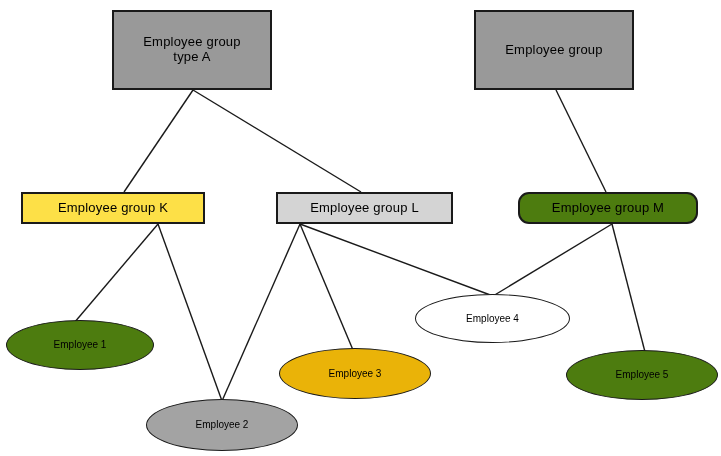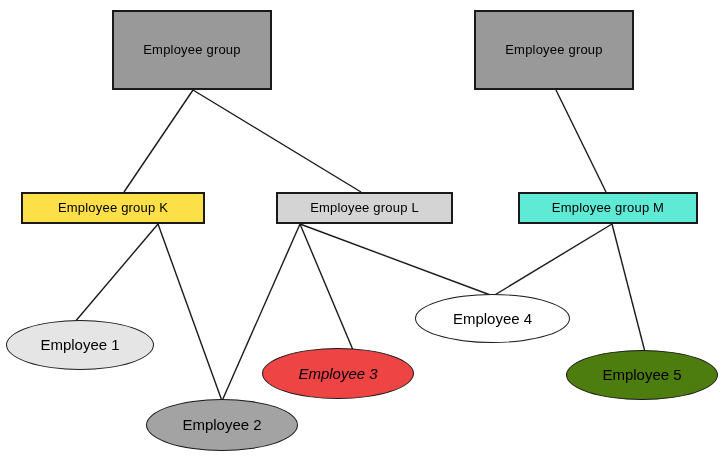--- a/index.html
+++ b/index.html
@@ -43,21 +43,21 @@
   .box.type-group {
     background: #999999;
   }
   .box.group {
     background: #d4d4d4;
   }
   .ellipse {
     background: #ffffff;
     border: 1.6px solid #1a1a1a;
     border-radius: 50%;
-    font-size: 15px;
+    font-size: 10px;
   }
   .node span {
     display: block;
     width: 100%;
   }
 </style>
 </head>
 <body>
 
 <div id="canvas">
@@ -70,43 +70,44 @@
       <line x1="300" y1="224" x2="222" y2="401" stroke="#1a1a1a" stroke-width="1.4"></line>
       <line x1="300" y1="224" x2="353" y2="350" stroke="#1a1a1a" stroke-width="1.4"></line>
       <line x1="300" y1="224" x2="493" y2="296" stroke="#1a1a1a" stroke-width="1.4"></line>
       <line x1="612" y1="224" x2="493" y2="296" stroke="#1a1a1a" stroke-width="1.4"></line>
       <line x1="612" y1="224" x2="645" y2="352" stroke="#1a1a1a" stroke-width="1.4"></line>
     </svg>
   <div id="node-layer">
       <div class="node box type-group" style="left: 112px; top: 10px; width: 160px; height: 80px; background: rgb(153, 153, 153);">
         <span>
           <span>Employee group</span>
+          <span>type A</span>
         </span>
       </div>
       <div class="node box type-group" style="left: 474px; top: 10px; width: 160px; height: 80px; background: rgb(153, 153, 153);">
         <span>
           <span>Employee group</span>
         </span>
       </div>
       <div class="node box group" style="left: 21px; top: 192px; width: 184px; height: 32px; background: #fde047;">
         <span>Employee group K</span>
       </div>
       <div class="node box group" style="left: 276px; top: 192px; width: 177px; height: 32px; background: rgb(212, 212, 212);">
         <span>Employee group L</span>
       </div>
-      <div class="node box group" style="left: 518px; top: 192px; width: 180px; height: 32px; background: #5eead4;">
+      <div class="node box group" style="left: 518px; top: 192px; width: 180px; height: 32px; background: #4d7c0f; border-radius: 11px;">
         <span>Employee group M</span>
       </div>
-      <div class="node ellipse" style="left: 6px; top: 320px; width: 148px; height: 50px; background: #e5e5e5;">
+      <div class="node ellipse" style="left: 6px; top: 320px; width: 148px; height: 50px; background: #4d7c0f;">
         <span>Employee 1</span>
       </div>
       <div class="node ellipse" style="left: 146px; top: 399px; width: 152px; height: 52px; background: #a3a3a3;">
         <span>Employee 2</span>
       </div>
-      <div class="node ellipse" style="left: 262px; top: 348px; width: 152px; height: 51px; background: #ef4444; font-style: italic;">
+      <div class="node ellipse" style="left: 279px; top: 348px; width: 152px; height: 51px; background: #eab308;">
         <span>Employee 3</span>
       </div>
       <div class="node ellipse" style="left: 415px; top: 294px; width: 155px; height: 49px; background: rgb(255, 255, 255);">
         <span>Employee 4</span>
       </div>
       <div class="node ellipse" style="left: 566px; top: 350px; width: 152px; height: 50px; background: #4d7c0f;">
         <span>Employee 5</span>
       </div>
     </div>
 </div>

